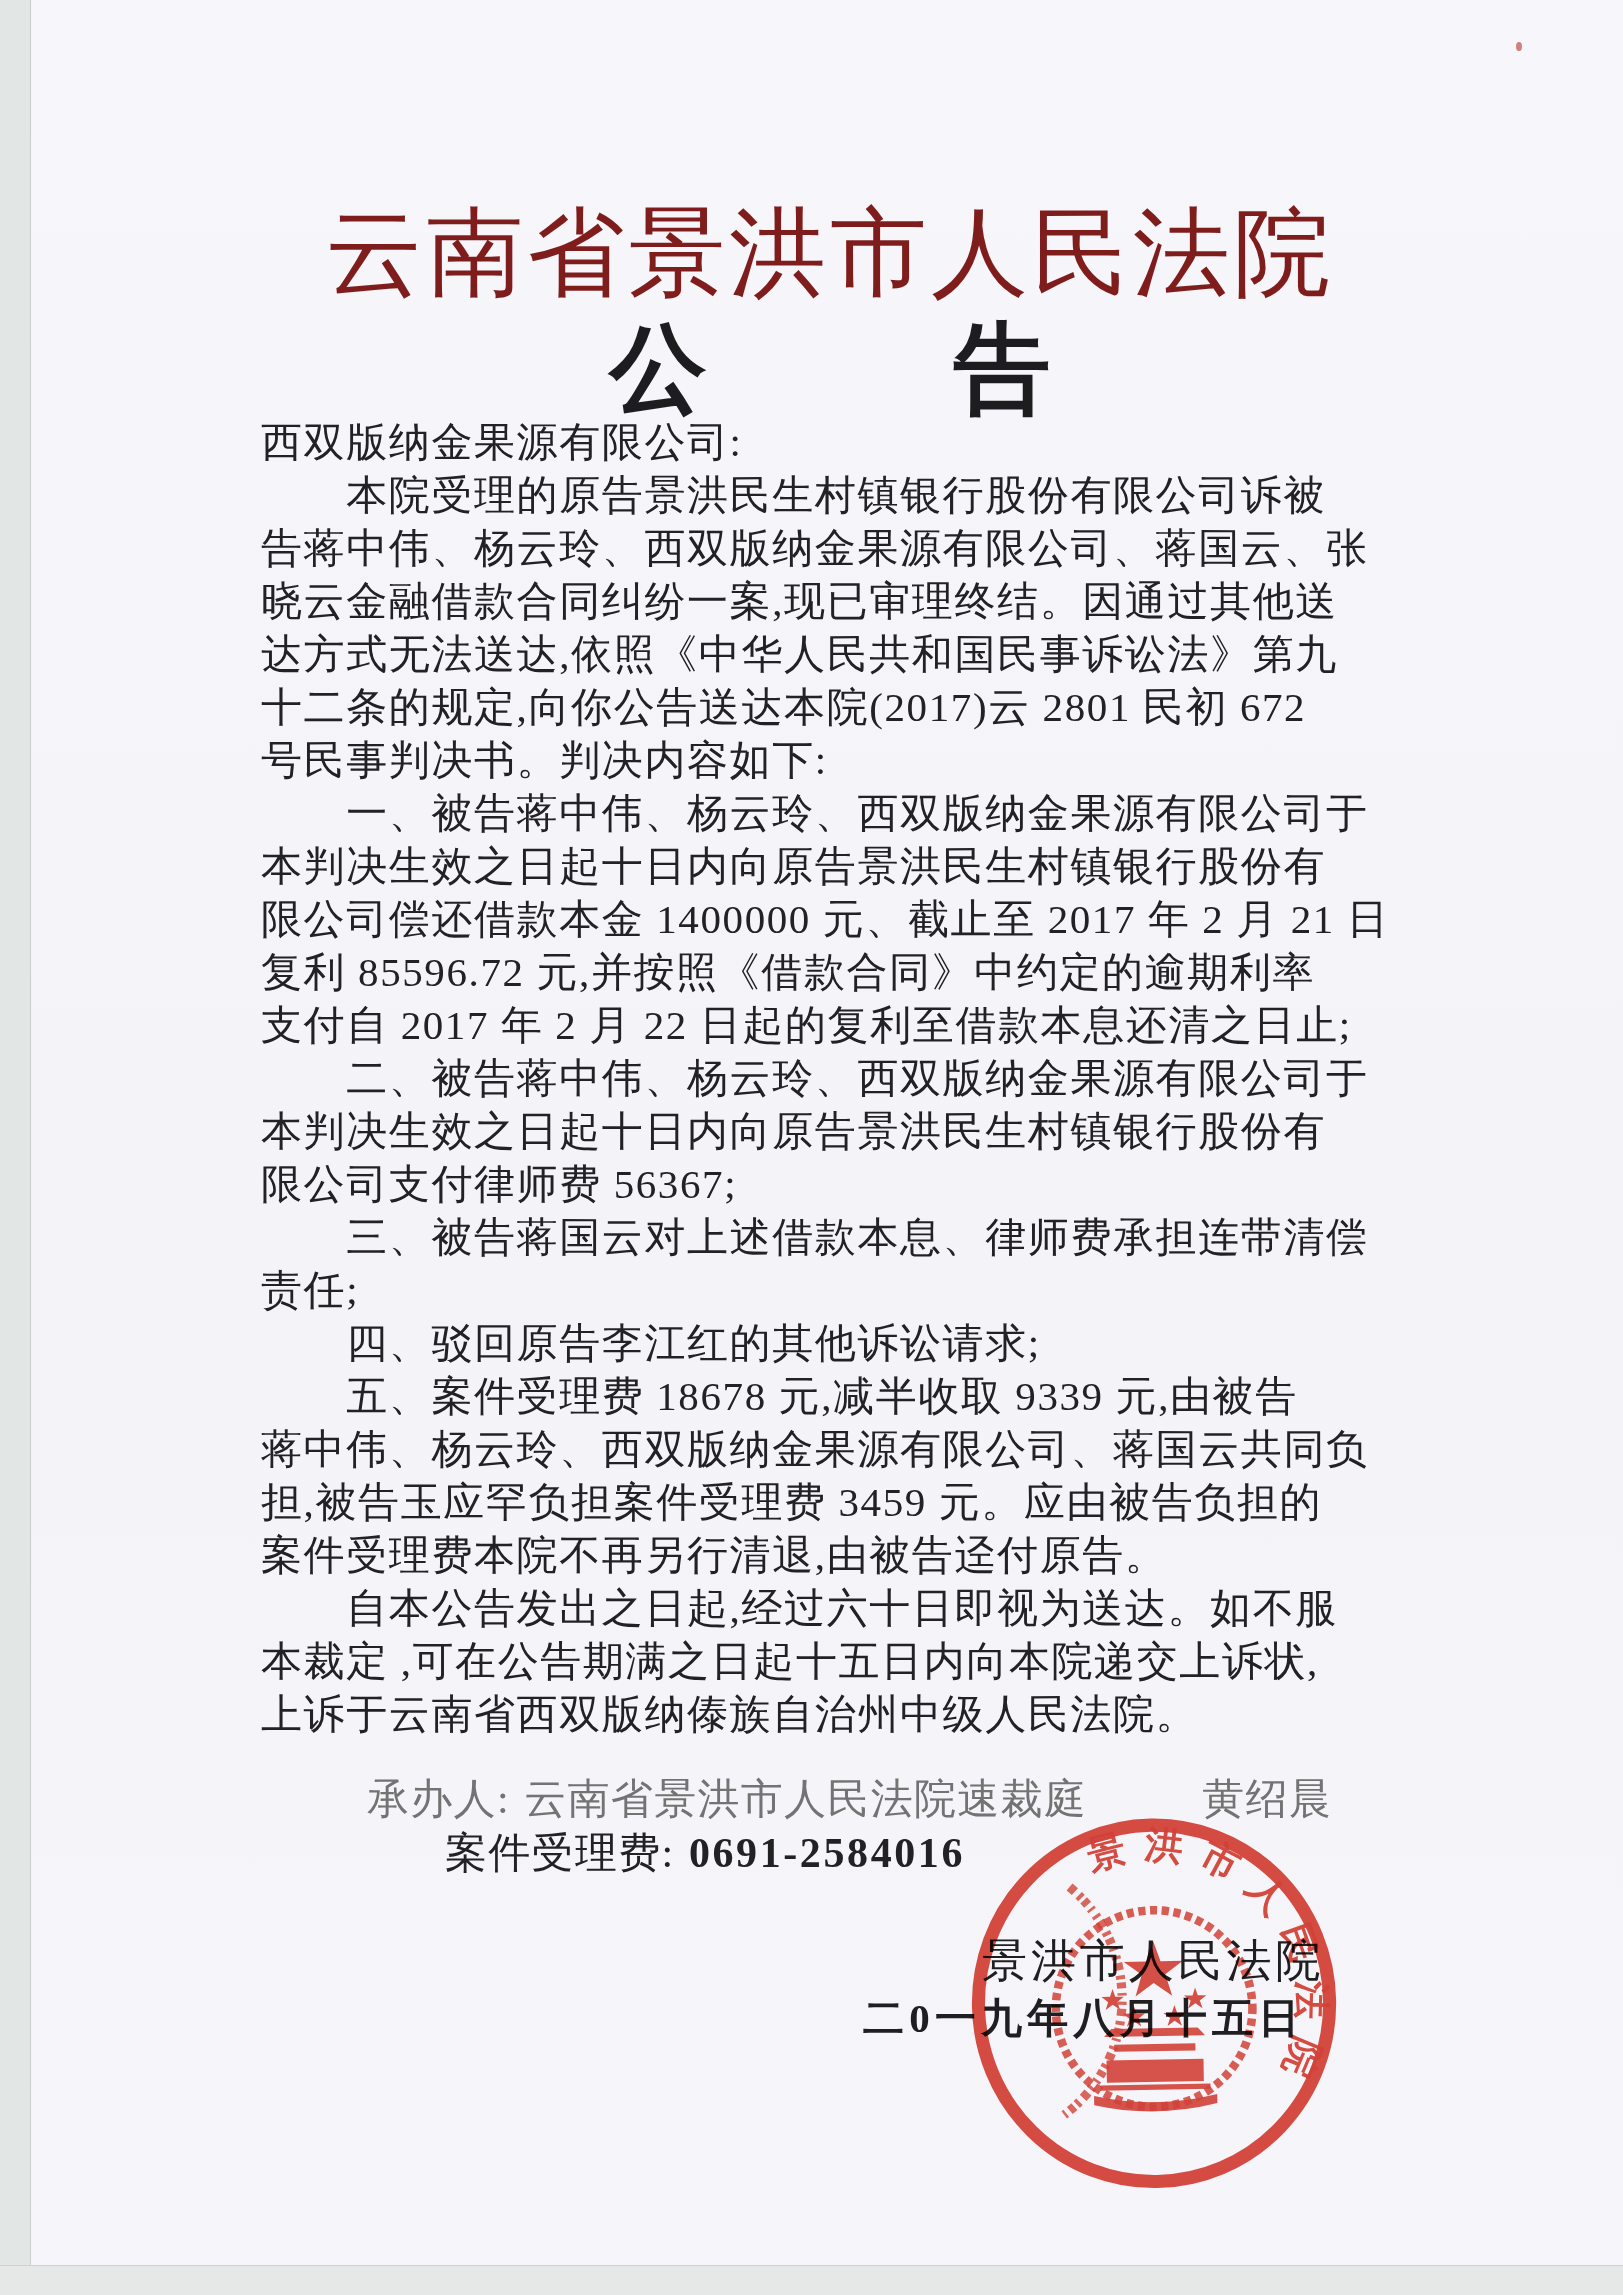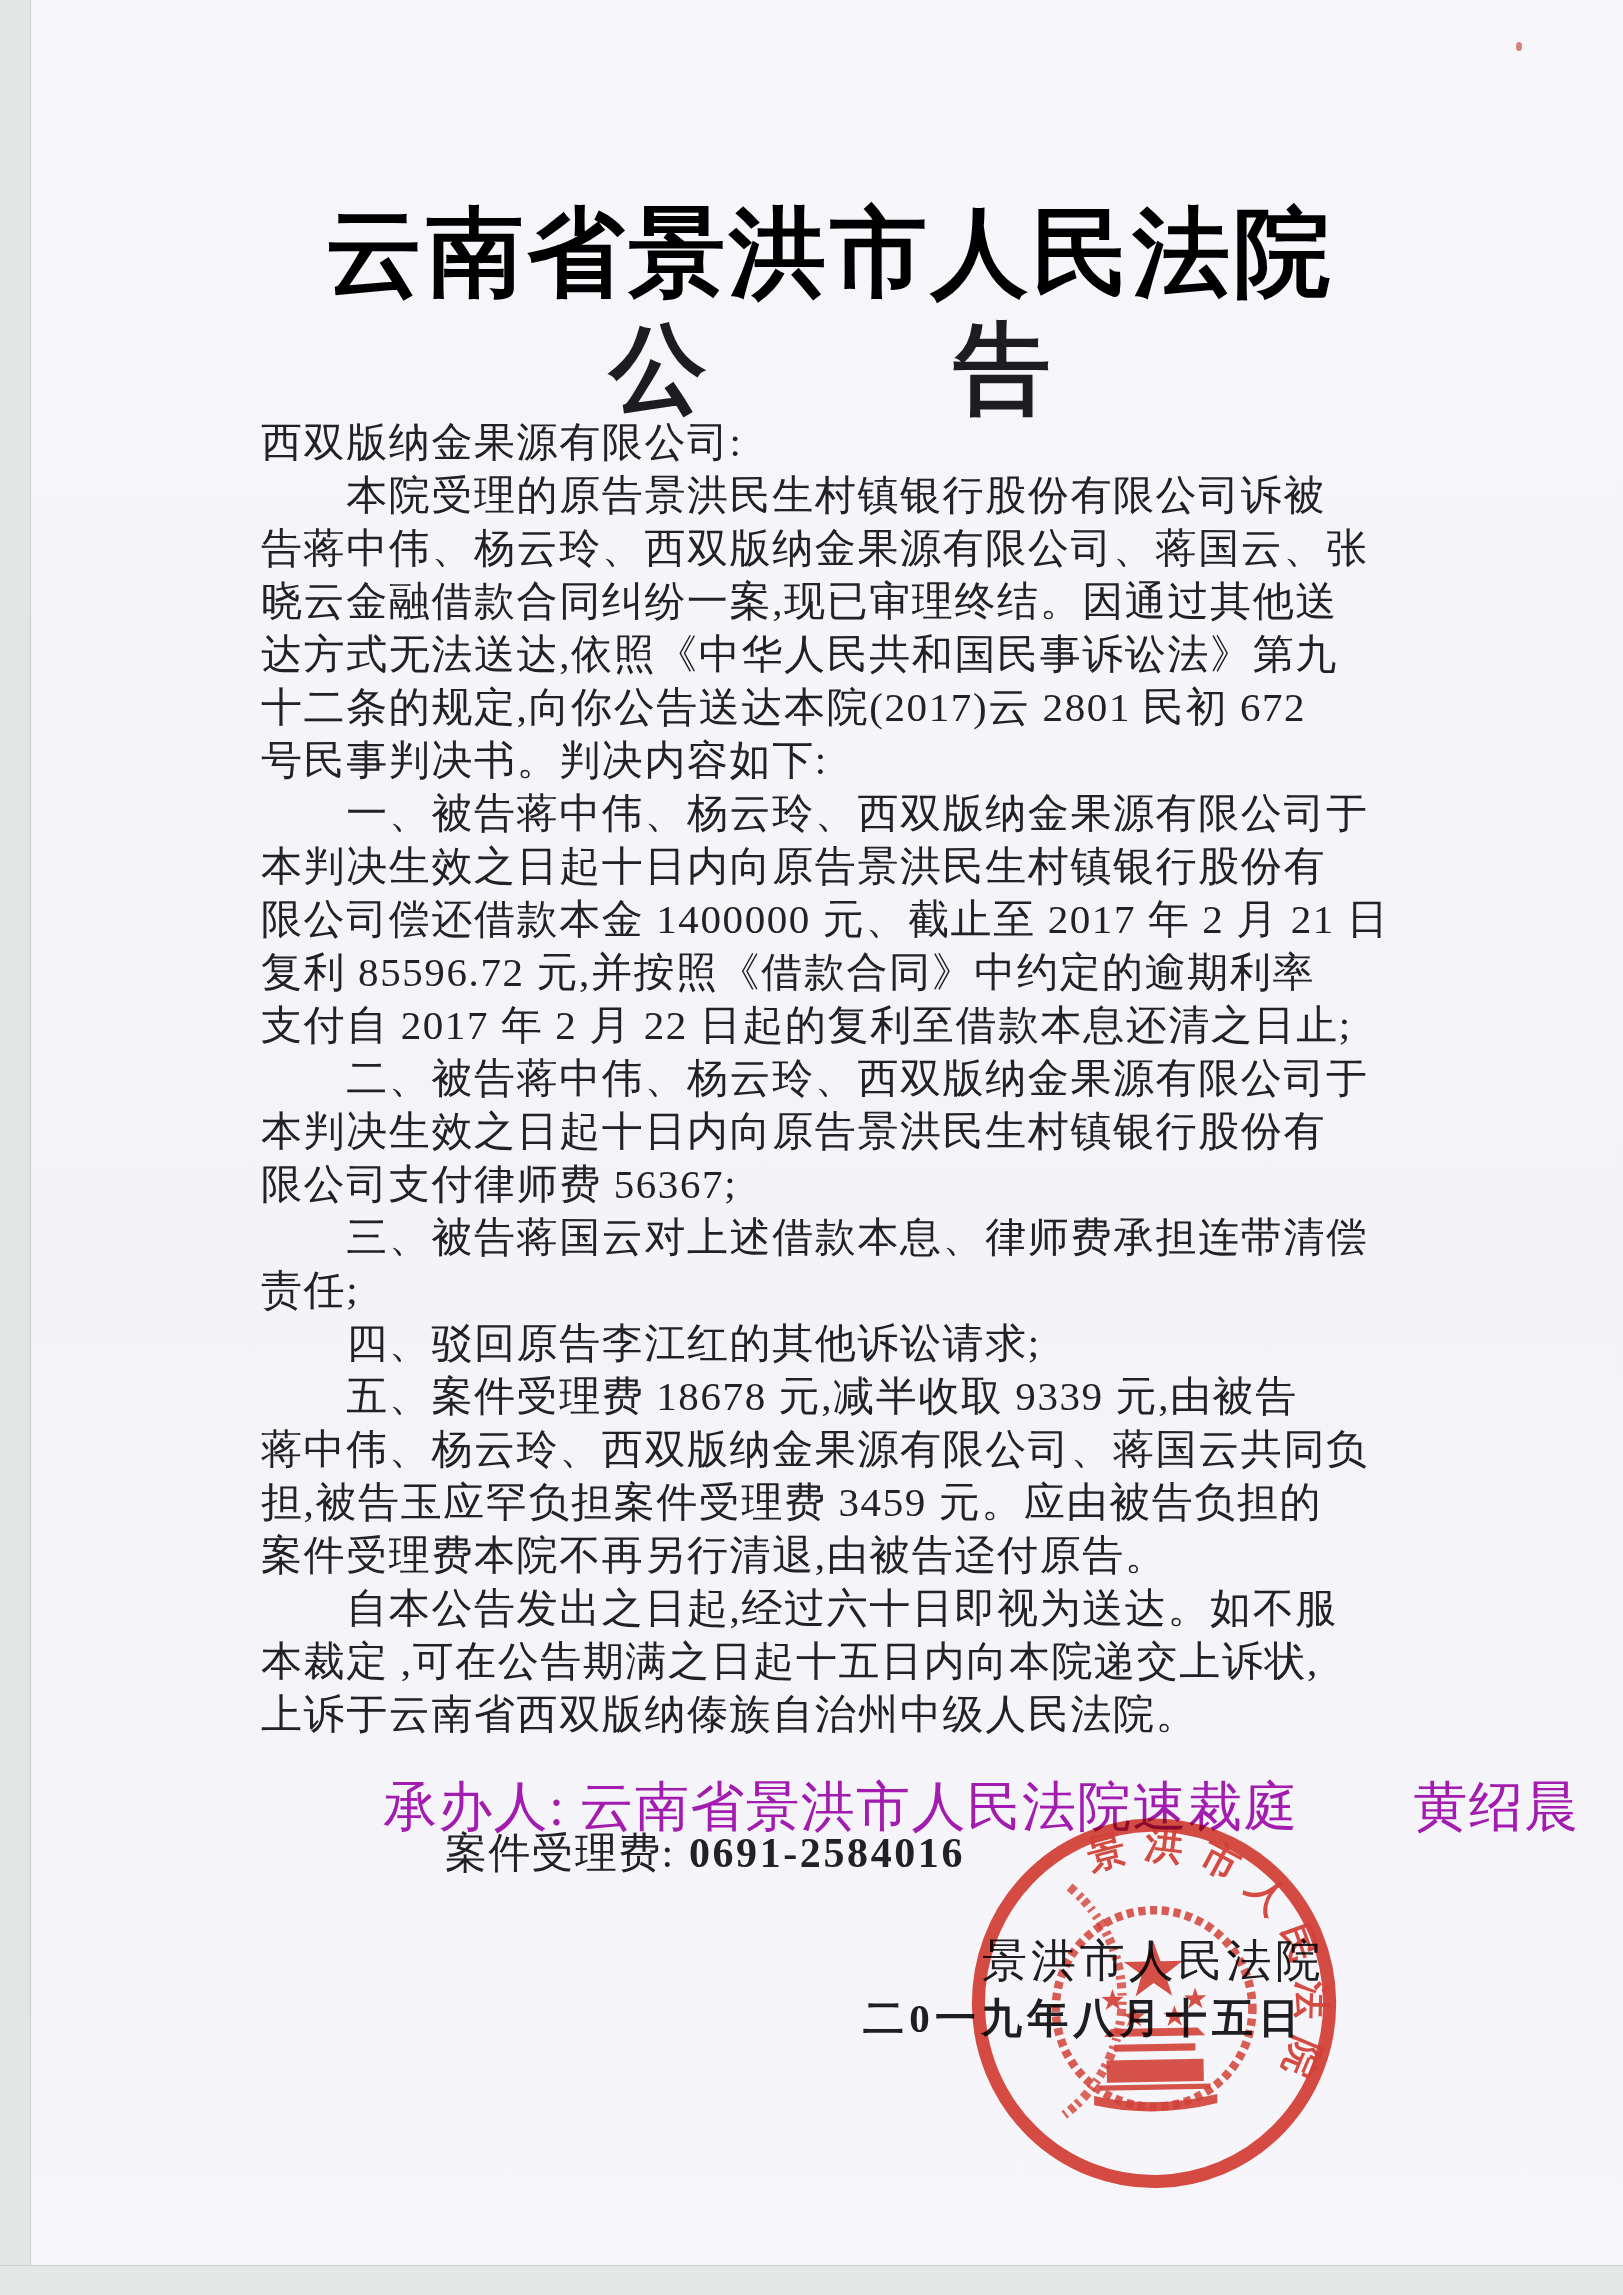--- a/index.html
+++ b/index.html
@@ -20,37 +20,37 @@
   .page{
     position:absolute;left:31px;top:0;width:1592px;height:2265px;
     background:linear-gradient(180deg,#f7f6fa 0%,#f4f3f8 55%,#f6f5f9 100%);
   }
   .red-speck{
     position:absolute;left:1516px;top:42px;width:5.9px;height:9.2px;
     background:#c6584e;border-radius:50%;opacity:.75;
   }
   .title-line1{
     position:absolute;left:259px;top:189px;width:1142px;
-    text-align:center;font-size:97px;font-weight:700;letter-spacing:3.9px;
-    white-space:nowrap;color:#000000;
+    text-align:center;font-size:97px;font-weight:400;letter-spacing:3.9px;
+    white-space:nowrap;color:#7f1d1d;
   }
   .title-line2{
     position:absolute;left:259px;top:305px;width:1142px;
     display:flex;justify-content:center;gap:247px;
     font-size:97px;font-weight:700;color:#1d1d1f;
   }
   .body-text{
     position:absolute;left:261px;top:416px;width:1152px;
     font-size:41px;line-height:53px;letter-spacing:1.6px;
     white-space:pre-wrap;color:#222224;
   }
   .body-line{min-height:53px;}
   .undertaker-line{
     position:absolute;left:367px;top:1771px;
-    font-size:54px;letter-spacing:1.3px;white-space:nowrap;color:#a21caf;margin-left:16px;
+    font-size:42px;letter-spacing:1.3px;white-space:nowrap;color:#737373;
   }
   .undertaker-line .dept{margin-left:14.4px;}
   .undertaker-line .name{margin-left:115px;}
   .phone-line{
     position:absolute;left:445px;top:1825px;
     font-size:42px;letter-spacing:1.3px;white-space:nowrap;color:#222224;
   }
   .phone-line .number{margin-left:14.4px;letter-spacing:2.6px;font-weight:bold;}
   .signature-court{
     position:absolute;left:982px;top:1931px;

